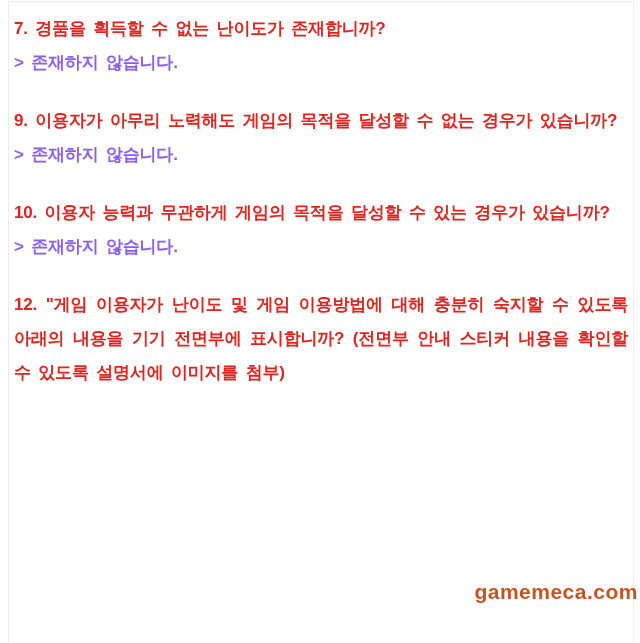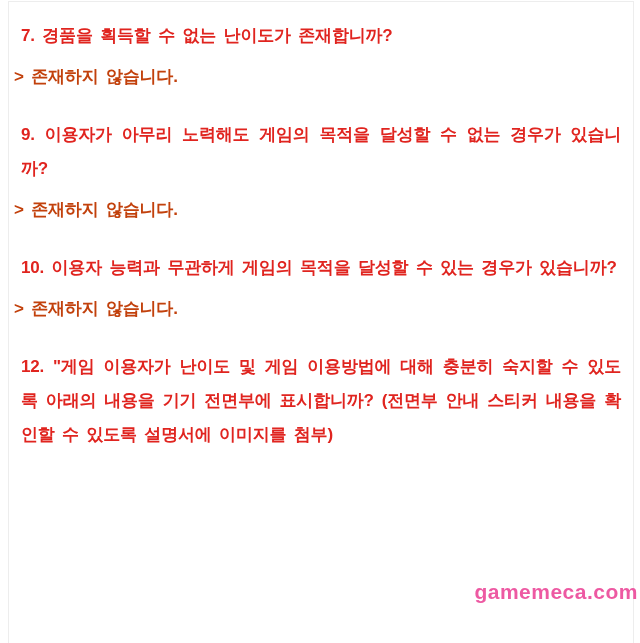--- a/index.html
+++ b/index.html
@@ -26,43 +26,43 @@
   .content {
     position: absolute;
     left: 14px;
     top: 12px;
     width: 614px;
   }
   .qa-block {
     margin: 0 0 24px 0;
   }
   .question {
-    margin: 7px;
+    margin: 0;
     color: #e0241f;
     font-size: 17px;
     font-weight: bold;
     line-height: 34px;
     word-spacing: 3px;
     text-align: justify;
     letter-spacing: -0.2px;
   }
   .answer {
     margin: 0;
-    color: #c2410c;
+    color: #8b5cf6;
     font-size: 17px;
     font-weight: bold;
     line-height: 34px;
     word-spacing: 3px;
     letter-spacing: -0.2px;
   }
   .watermark {
     position: absolute;
     right: 2px;
     top: 580px;
-    color: #ec4899;
+    color: #c2410c;
     font-size: 21px;
     font-weight: bold;
     letter-spacing: 0.5px;
     opacity: 0.9;
     user-select: none;
     z-index: 5;
   }
 </style>
 </head>
 <body>

